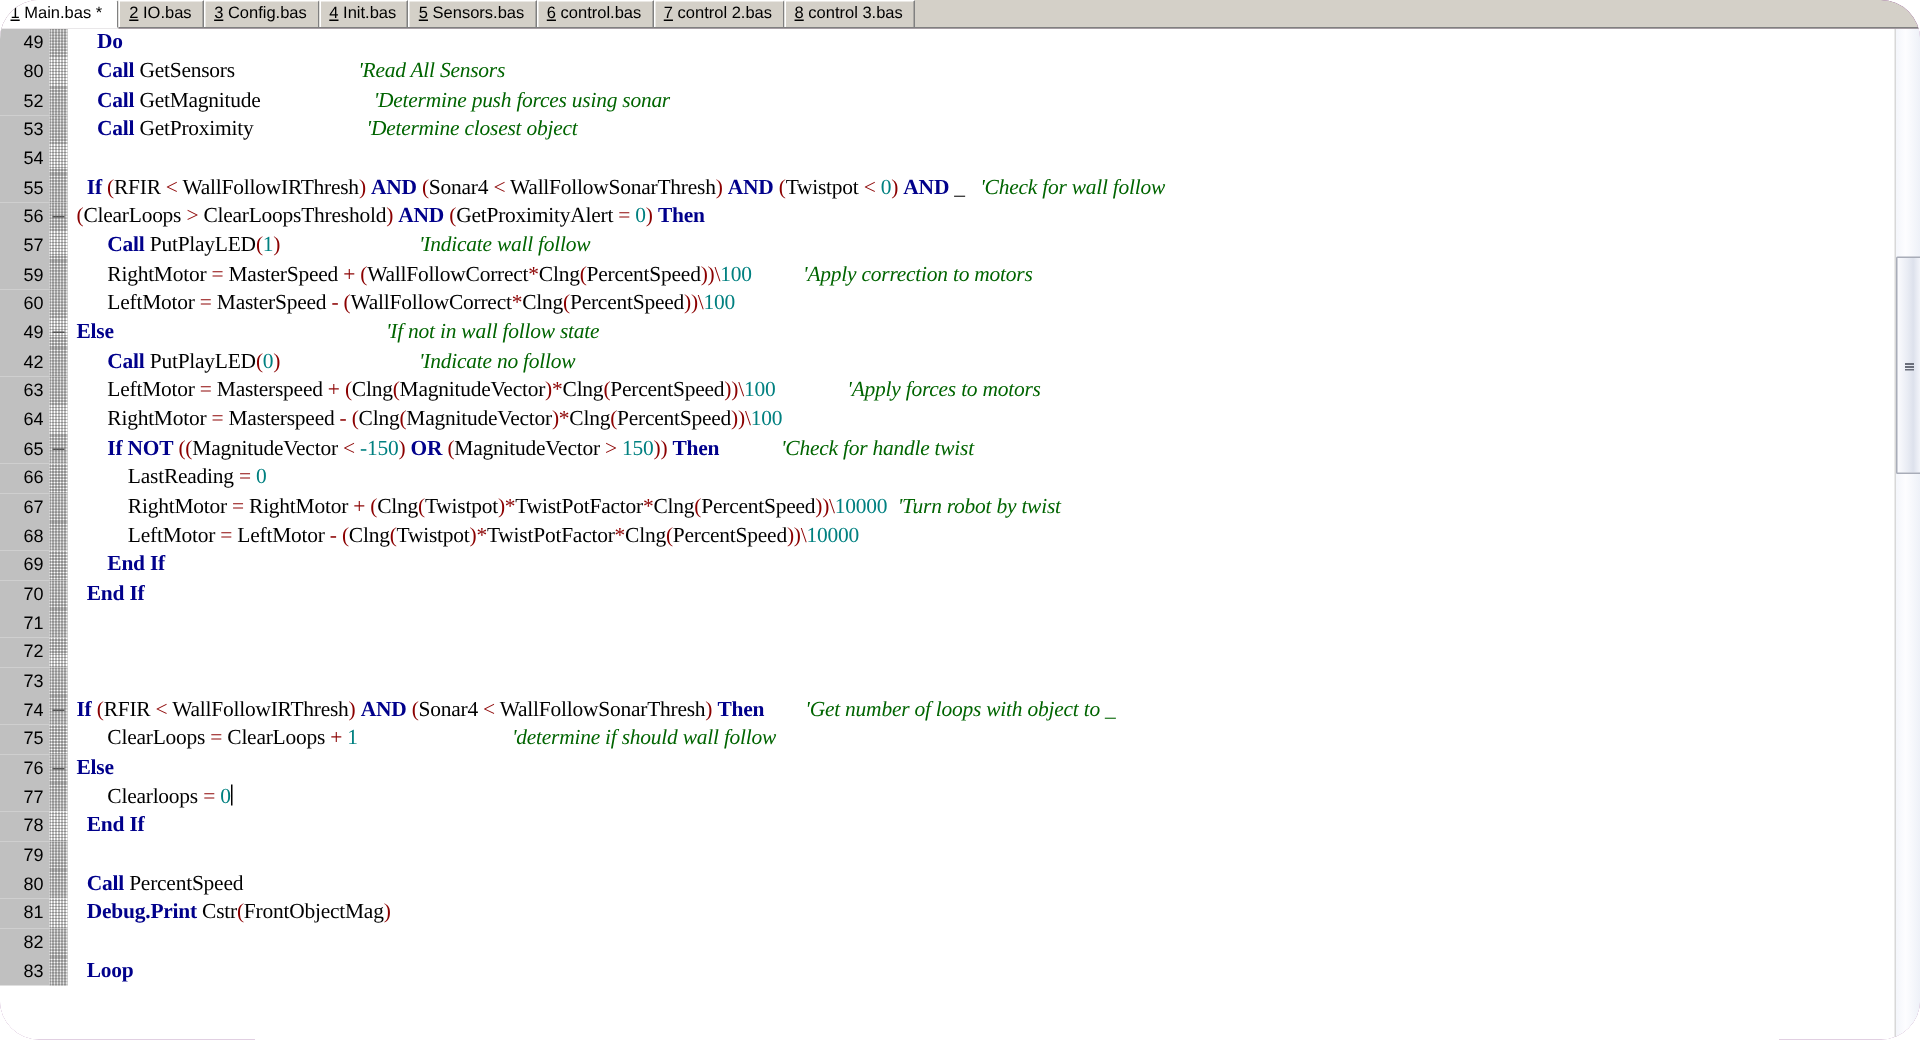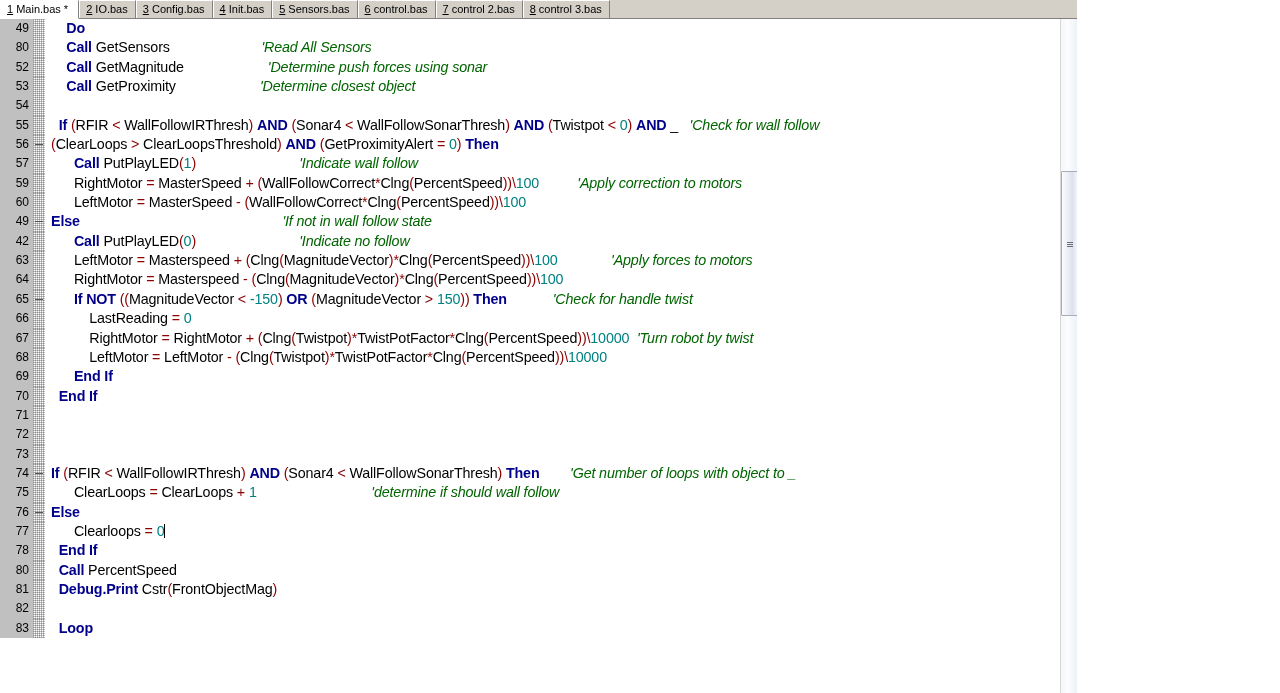--- a/index.html
+++ b/index.html
@@ -1,26 +1,27 @@
 <!DOCTYPE html>
 <html><head>
 <meta charset="utf-8">
 <style>
   html, body {
     margin: 0; padding: 0;
     background: #ffffff;
     font-family: "DejaVu Sans Mono", monospace;
   }
   #app {
-    width: 1077px; height: 693px;
+    width: 1280px; height: 693px;
     position: relative;
     overflow: hidden;
     background: #701a75;
     display: flex;
     flex-direction: column;
+    border-radius: 26px;
   }
 
   
   .tabbar {
     height: 19px;
     min-height: 19px;
     background: #d4d0c8;
     display: flex;
     align-items: stretch;
     border-bottom: 1px solid #808080;
@@ -107,21 +108,21 @@
     user-select: none;
   }
   .gutter-fold .dash {
     position: absolute;
     left: 2px; top: 9px;
     width: 8px; height: 1px;
     background: #555555;
   }
   .code-text {
     flex: 1 1 auto;
-    font-family: Liberation Sans, sans-serif;
+    font-family: Liberation Serif, serif;
     font-size: 14.3px;
     line-height: 19.35px;
     letter-spacing: -0.15px;
     color: #000000;
     padding-left: 6px;
     box-sizing: border-box;
     position: relative;
   }
 
   
@@ -206,20 +207,21 @@
         <div class="row"><div class="gutter-num">69</div><div class="gutter-fold"></div><div class="code-text"><span class="id">      </span><span class="kw">End If</span></div></div>
         <div class="row"><div class="gutter-num">70</div><div class="gutter-fold"></div><div class="code-text"><span class="id">  </span><span class="kw">End If</span></div></div>
         <div class="row"><div class="gutter-num">71</div><div class="gutter-fold"></div><div class="code-text"></div></div>
         <div class="row"><div class="gutter-num">72</div><div class="gutter-fold"></div><div class="code-text"></div></div>
         <div class="row"><div class="gutter-num">73</div><div class="gutter-fold"></div><div class="code-text"></div></div>
         <div class="row"><div class="gutter-num">74</div><div class="gutter-fold"><span class="dash"></span></div><div class="code-text"><span class="kw">If</span><span class="id"> </span><span class="op">(</span><span class="id">RFIR </span><span class="op">&lt;</span><span class="id"> WallFollowIRThresh</span><span class="op">)</span><span class="id"> </span><span class="kw">AND</span><span class="id"> </span><span class="op">(</span><span class="id">Sonar4 </span><span class="op">&lt;</span><span class="id"> WallFollowSonarThresh</span><span class="op">)</span><span class="id"> </span><span class="kw">Then</span><span class="id">        </span><span class="cmt">'Get number of loops with object to _</span></div></div>
         <div class="row"><div class="gutter-num">75</div><div class="gutter-fold"></div><div class="code-text"><span class="id">      ClearLoops </span><span class="op">=</span><span class="id"> ClearLoops </span><span class="op">+</span><span class="id"> </span><span class="num">1</span><span class="id">                              </span><span class="cmt">'determine if should wall follow</span></div></div>
         <div class="row"><div class="gutter-num">76</div><div class="gutter-fold"><span class="dash"></span></div><div class="code-text"><span class="kw">Else</span></div></div>
         <div class="row"><div class="gutter-num">77</div><div class="gutter-fold"></div><div class="code-text"><span class="id">      Clearloops </span><span class="op">=</span><span class="id"> </span><span class="num">0</span><span class="caret"></span></div></div>
         <div class="row"><div class="gutter-num">78</div><div class="gutter-fold"></div><div class="code-text"><span class="id">  </span><span class="kw">End If</span></div></div>
+        <div class="row"><div class="gutter-num">79</div><div class="gutter-fold"></div><div class="code-text"></div></div>
         <div class="row"><div class="gutter-num">80</div><div class="gutter-fold"></div><div class="code-text"><span class="id">  </span><span class="kw">Call</span><span class="id"> PercentSpeed</span></div></div>
         <div class="row"><div class="gutter-num">81</div><div class="gutter-fold"></div><div class="code-text"><span class="id">  </span><span class="kw">Debug.Print</span><span class="id"> Cstr</span><span class="op">(</span><span class="id">FrontObjectMag</span><span class="op">)</span></div></div>
         <div class="row"><div class="gutter-num">82</div><div class="gutter-fold"></div><div class="code-text"></div></div>
         <div class="row"><div class="gutter-num">83</div><div class="gutter-fold"></div><div class="code-text"><span class="id">  </span><span class="kw">Loop</span></div></div>
       </div>
 
     <div class="vscroll" id="vscroll">
       <div class="thumb" id="vthumb" style="top: 152px; height: 145px;">
         <div class="grip" id="vgrip" style="top: 70px;"></div>
       </div>

